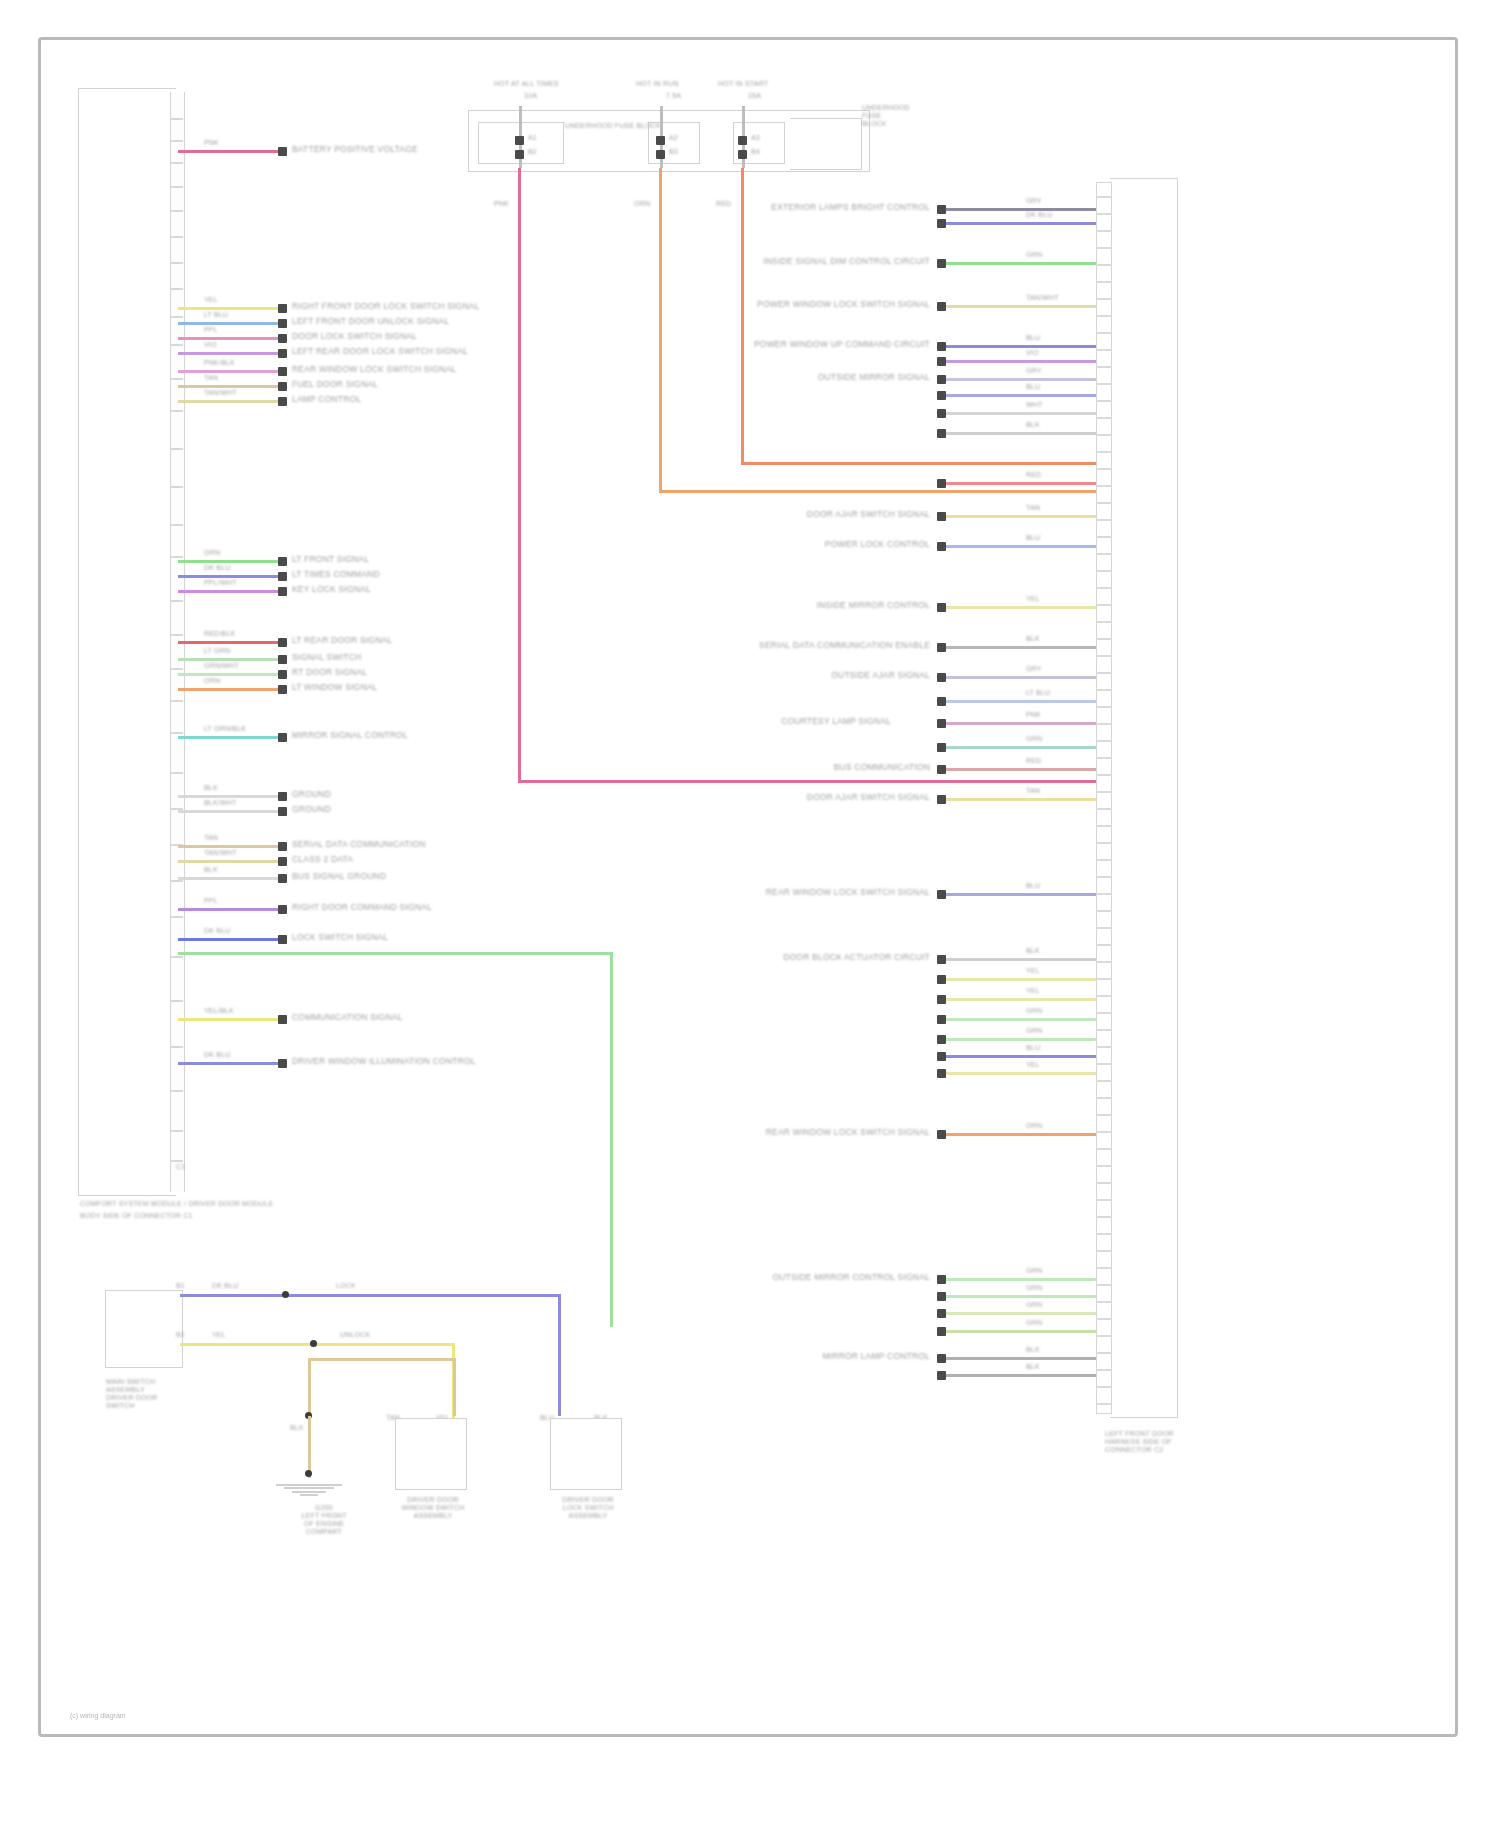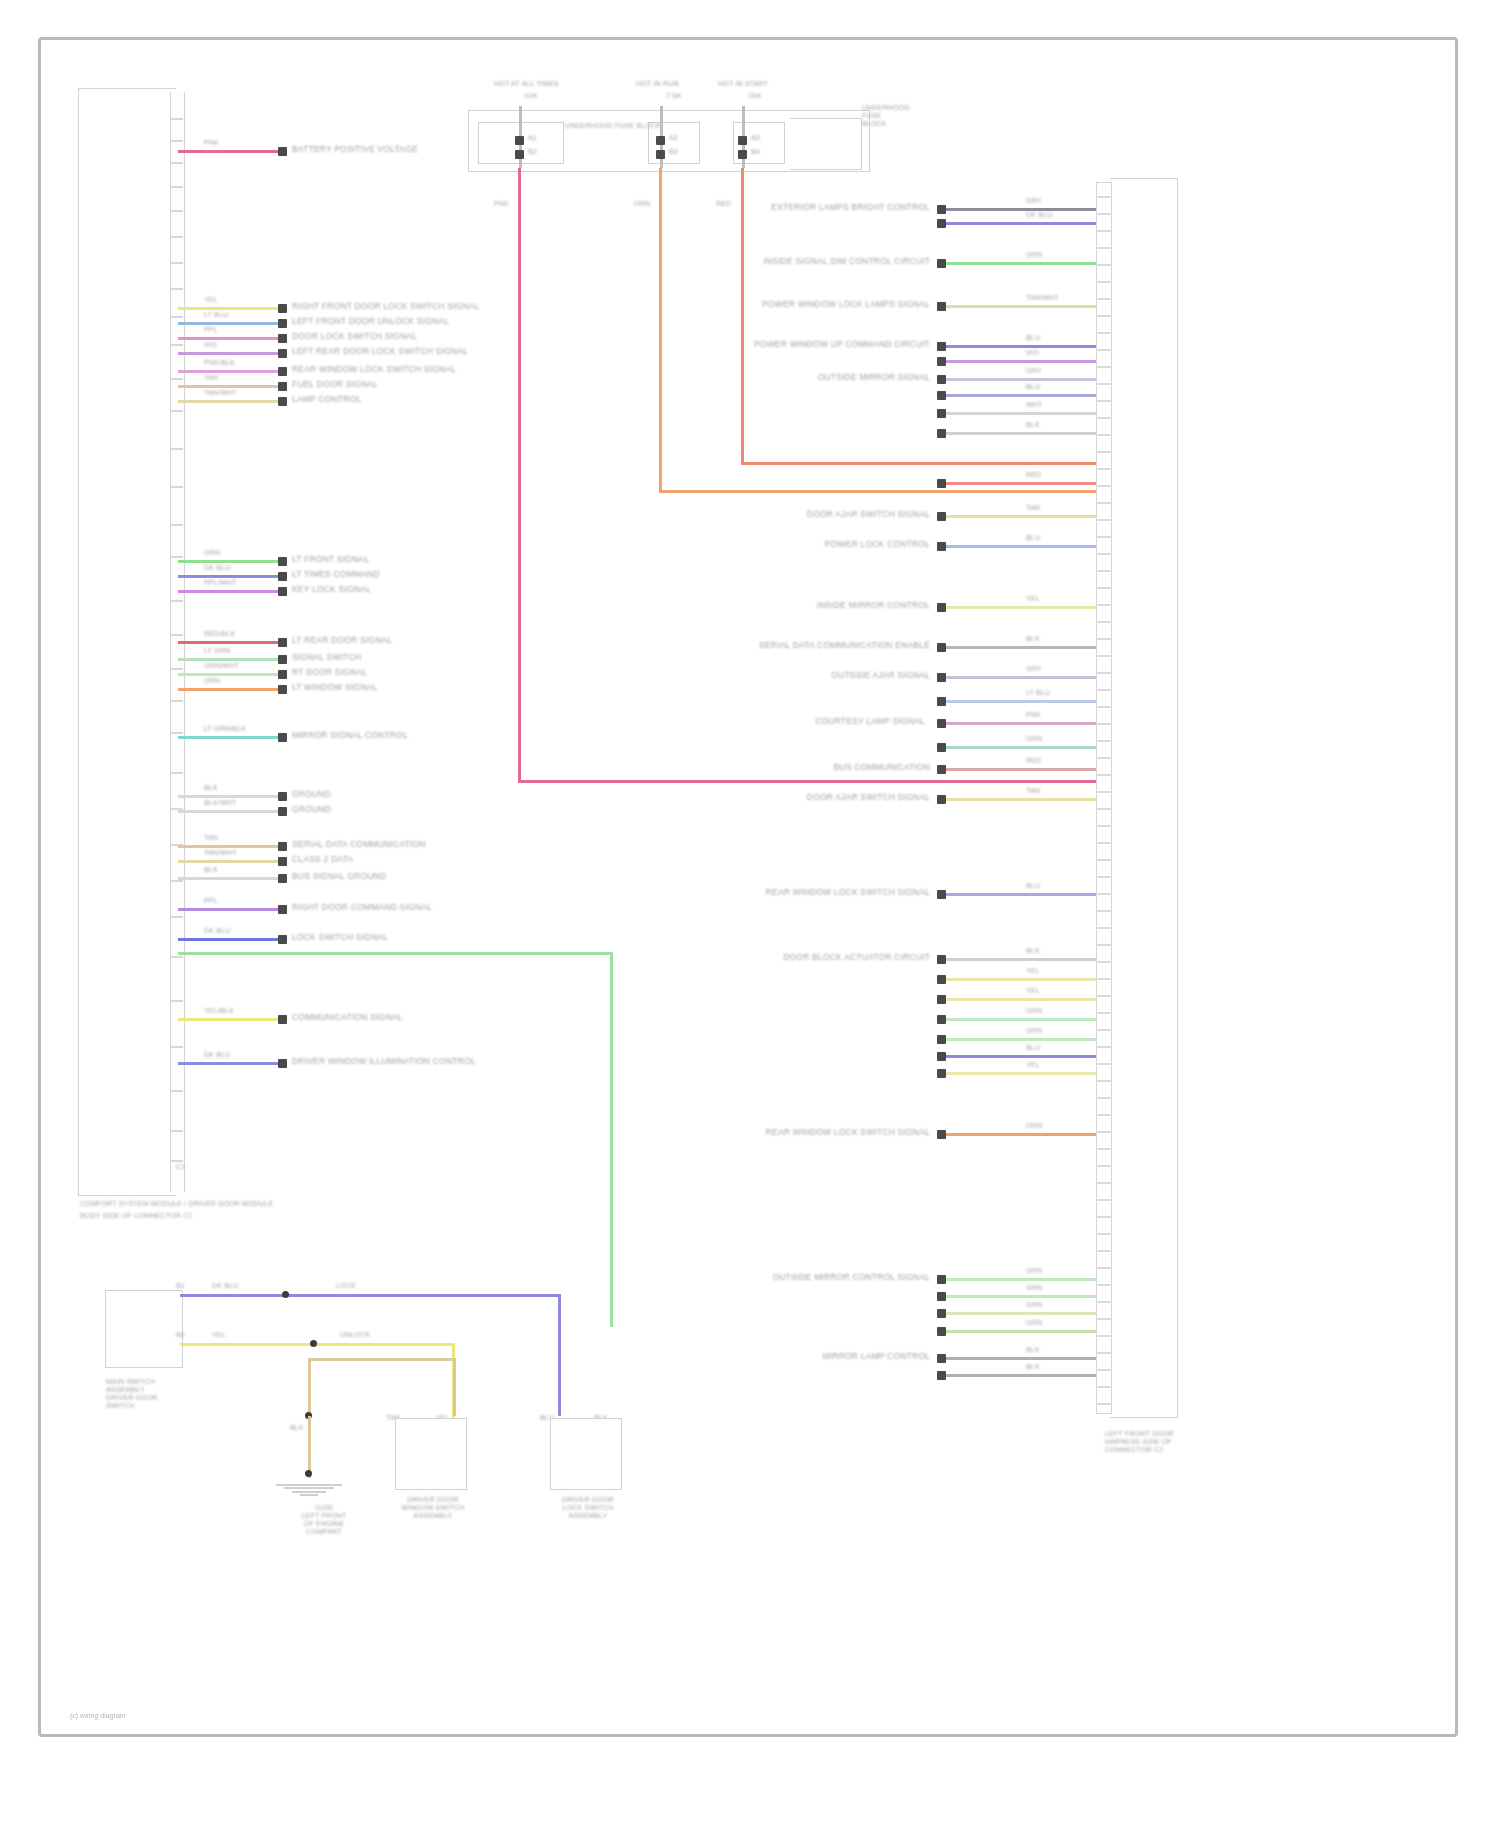--- a/index.html
+++ b/index.html
@@ -238,21 +238,21 @@
       <div class="wire" style="left: 946px; top: 222px; width: 152px; background: rgb(139, 139, 224);"></div>
       <div class="pin" style="left: 937px; top: 219px;"></div>
       <div class="lbl tiny" style="left: 1026px; top: 211px;">DK BLU</div>
       <div class="wire" style="left: 946px; top: 262px; width: 152px; background: rgb(143, 224, 143);"></div>
       <div class="pin" style="left: 937px; top: 259px;"></div>
       <div class="lbl tiny" style="left: 1026px; top: 251px;">GRN</div>
       <div class="lbl r" style="left: 700px; width: 230px; top: 257px;">INSIDE SIGNAL DIM CONTROL CIRCUIT</div>
       <div class="wire" style="left: 946px; top: 305px; width: 152px; background: rgb(224, 221, 166);"></div>
       <div class="pin" style="left: 937px; top: 302px;"></div>
       <div class="lbl tiny" style="left: 1026px; top: 294px;">TAN/WHT</div>
-      <div class="lbl r" style="left: 700px; width: 230px; top: 300px;">POWER WINDOW LOCK LAMPS SIGNAL</div>
+      <div class="lbl r" style="left: 700px; width: 230px; top: 300px;">POWER WINDOW LOCK SWITCH SIGNAL</div>
       <div class="wire" style="left: 946px; top: 345px; width: 152px; background: rgb(139, 139, 224);"></div>
       <div class="pin" style="left: 937px; top: 342px;"></div>
       <div class="lbl tiny" style="left: 1026px; top: 334px;">BLU</div>
       <div class="lbl r" style="left: 700px; width: 230px; top: 340px;">POWER WINDOW UP COMMAND CIRCUIT</div>
       <div class="wire" style="left: 946px; top: 360px; width: 152px; background: rgb(199, 154, 224);"></div>
       <div class="pin" style="left: 937px; top: 357px;"></div>
       <div class="lbl tiny" style="left: 1026px; top: 349px;">VIO</div>
       <div class="wire" style="left: 946px; top: 378px; width: 152px; background: rgb(197, 197, 224);"></div>
       <div class="pin" style="left: 937px; top: 375px;"></div>
       <div class="lbl tiny" style="left: 1026px; top: 367px;">GRY</div>
@@ -288,21 +288,21 @@
       <div class="wire" style="left: 946px; top: 676px; width: 152px; background: rgb(195, 195, 216);"></div>
       <div class="pin" style="left: 937px; top: 673px;"></div>
       <div class="lbl tiny" style="left: 1026px; top: 665px;">GRY</div>
       <div class="lbl r" style="left: 700px; width: 230px; top: 671px;">OUTSIDE AJAR SIGNAL</div>
       <div class="wire" style="left: 946px; top: 700px; width: 152px; background: rgb(188, 200, 232);"></div>
       <div class="pin" style="left: 937px; top: 697px;"></div>
       <div class="lbl tiny" style="left: 1026px; top: 689px;">LT BLU</div>
       <div class="wire" style="left: 946px; top: 722px; width: 152px; background: rgb(212, 168, 200);"></div>
       <div class="pin" style="left: 937px; top: 719px;"></div>
       <div class="lbl tiny" style="left: 1026px; top: 711px;">PNK</div>
-      <div class="lbl r" style="left: 695px; width: 230px; top: 717px;">COURTESY LAMP SIGNAL</div>
+      <div class="lbl r" style="left: 661px; width: 230px; top: 717px;">COURTESY LAMP SIGNAL</div>
       <div class="wire" style="left: 946px; top: 746px; width: 152px; background: rgb(168, 216, 200);"></div>
       <div class="pin" style="left: 937px; top: 743px;"></div>
       <div class="lbl tiny" style="left: 1026px; top: 735px;">GRN</div>
       <div class="wire" style="left: 946px; top: 768px; width: 152px; background: rgb(216, 168, 168);"></div>
       <div class="pin" style="left: 937px; top: 765px;"></div>
       <div class="lbl tiny" style="left: 1026px; top: 757px;">RED</div>
       <div class="lbl r" style="left: 700px; width: 230px; top: 763px;">BUS COMMUNICATION</div>
       <div class="wire" style="left: 946px; top: 798px; width: 152px; background: rgb(232, 223, 160);"></div>
       <div class="pin" style="left: 937px; top: 795px;"></div>
       <div class="lbl tiny" style="left: 1026px; top: 787px;">TAN</div>

